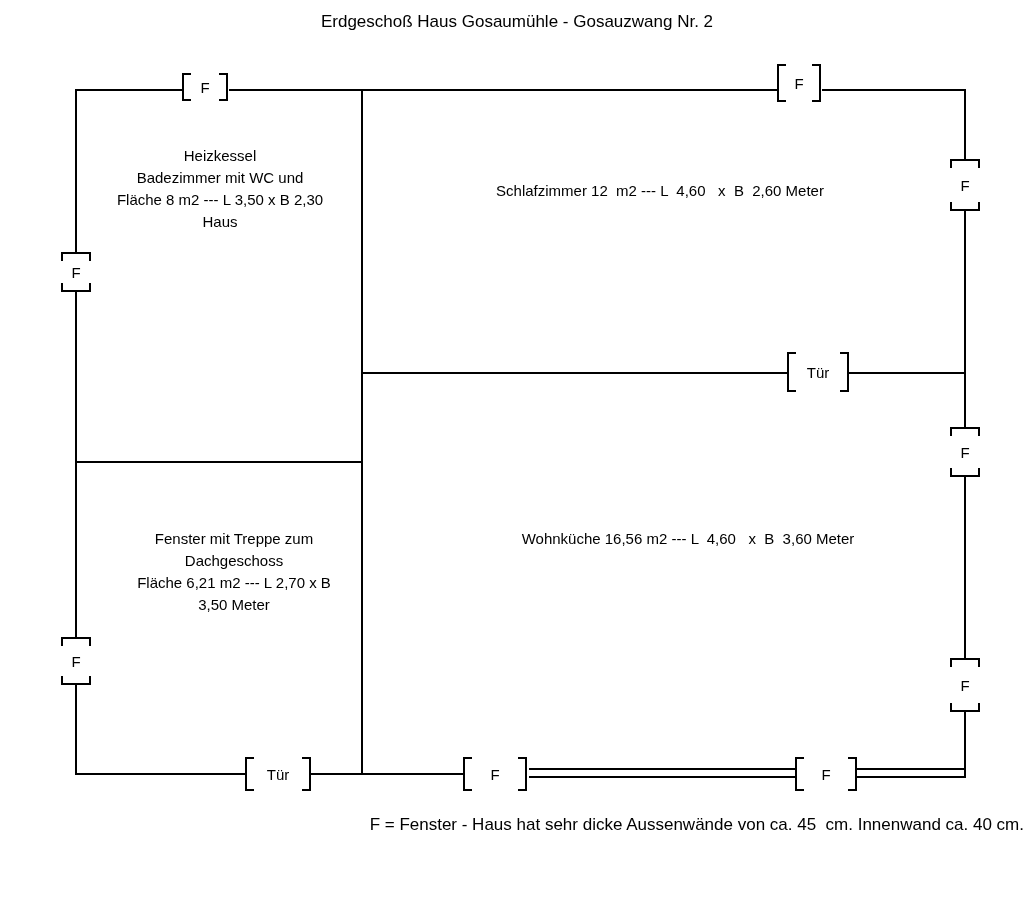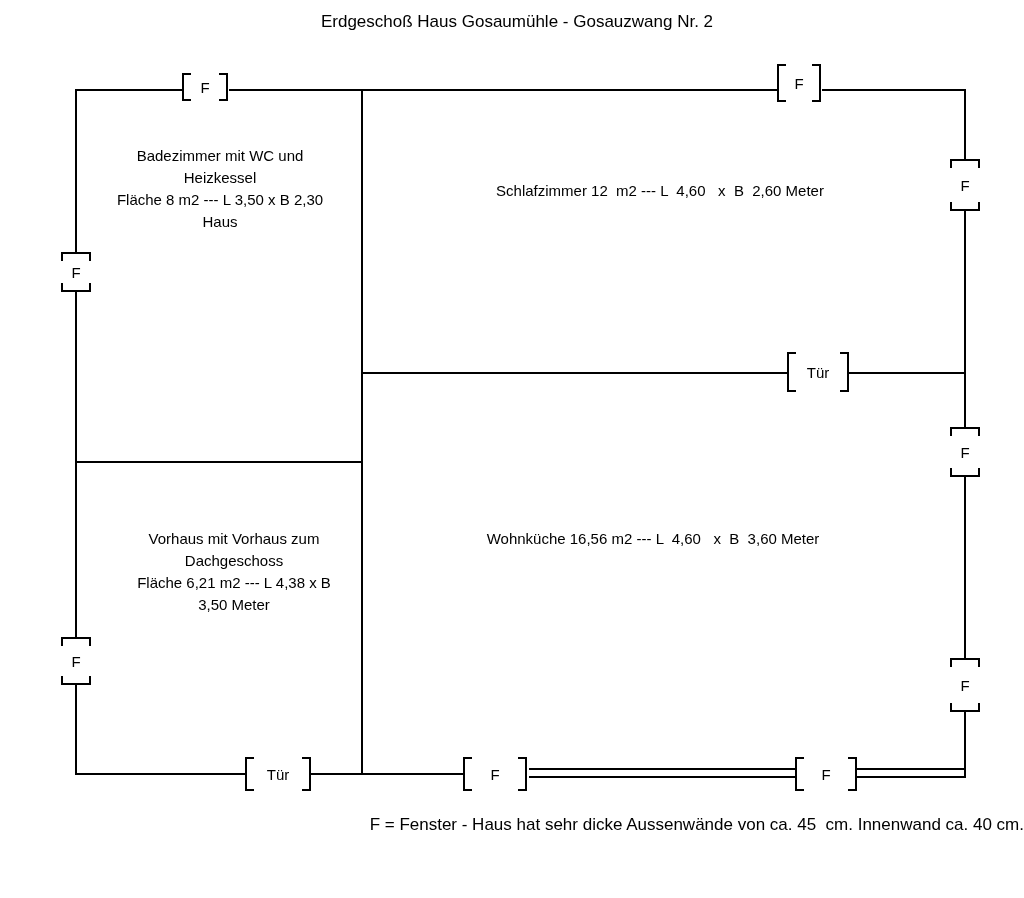--- a/index.html
+++ b/index.html
@@ -118,30 +118,30 @@
     <span class="br brr"></span>
   </div>
 
   <div class="opening h" style="left:795px;top:757px;width:62px;height:34px">
     <span class="br bl"></span>
     <span class="sym-label">F</span>
     <span class="br brr"></span>
   </div>
 
   <div class="room" style="left:85px;top:145px;width:270px">
+    <div>Heizkessel</div>
     <div>Badezimmer mit WC und</div>
-    <div>Heizkessel</div>
     <div>Fläche 8 m2 --- L 3,50 x B 2,30</div>
     <div>Haus</div>
   </div>
 
   <div class="room one" style="left:420px;top:180px;width:480px">Schlafzimmer 12  m2 --- L  4,60   x  B  2,60 Meter</div>
 
   <div class="room" style="left:100px;top:528px;width:268px">
-    <div>Vorhaus mit Vorhaus zum</div>
+    <div>Fenster mit Treppe zum</div>
     <div>Dachgeschoss</div>
-    <div>Fläche 6,21 m2 --- L 4,38 x B</div>
+    <div>Fläche 6,21 m2 --- L 2,70 x B</div>
     <div>3,50 Meter</div>
   </div>
 
-  <div class="room one" style="left:408px;top:528px;width:490px">Wohnküche 16,56 m2 --- L  4,60   x  B  3,60 Meter</div>
+  <div class="room one" style="left:443px;top:528px;width:490px">Wohnküche 16,56 m2 --- L  4,60   x  B  3,60 Meter</div>
 
 </div>
 
 </body></html>

